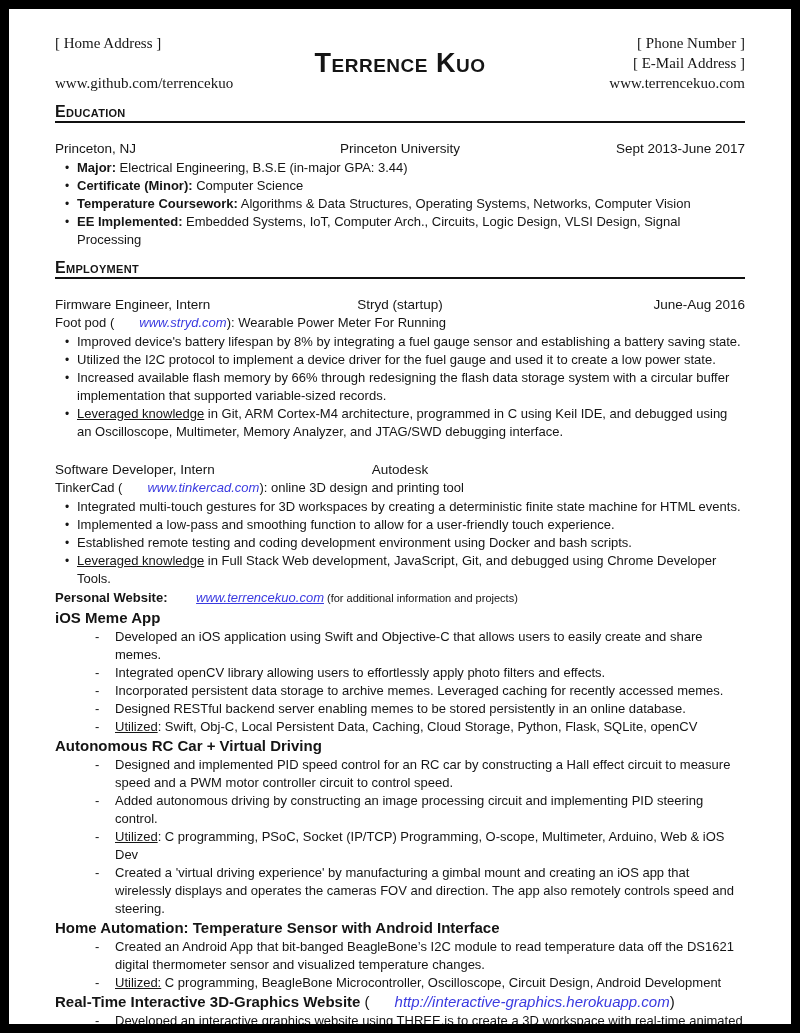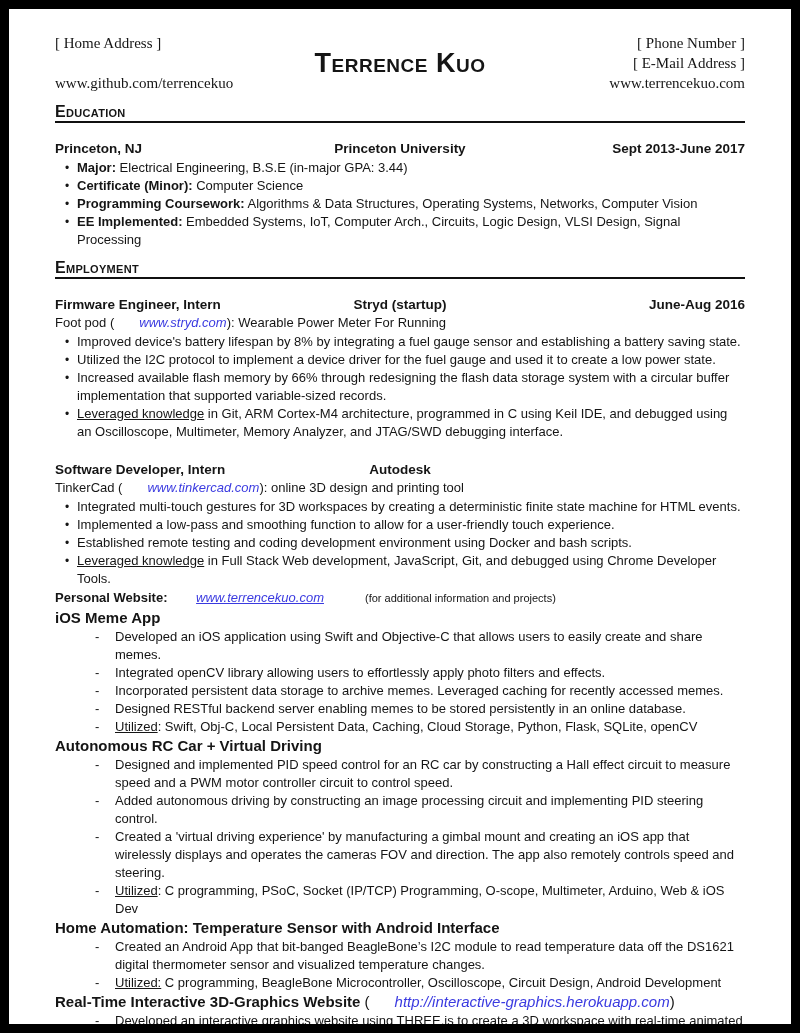--- a/index.html
+++ b/index.html
@@ -19,38 +19,38 @@
   .hcol.right { text-align: right; }
   h1.name { margin: 4px; align-self: center; font-variant: small-caps;
             font-size: 27px; letter-spacing: .5px; font-weight: 700; line-height: 30px; }
   
   h2.sec { font-variant: small-caps; font-size: 16px; font-weight: 700;
            letter-spacing: .3px; line-height: 15px;
            border-bottom: 2.5px solid #101010; padding-bottom: 2px;
            margin: 11px 0 3px; }
   
   .row3 { display: grid; grid-template-columns: 1fr auto 1fr;
-          font-weight: 700; font-size: 13.5px; line-height: 19px; margin-top: 16px; }
+          font-weight: 400; font-size: 13.5px; line-height: 19px; margin-top: 16px; }
   .row3 .c { text-align: center; } .row3 .r { text-align: right; }
   
   ul { list-style: none; margin: 1px 0 0; padding: 0; }
   ul.dot li { position: relative; padding-left: 22px; }
   ul.dot li::before { content: "•"; position: absolute; left: 10px; font-size: 12px; }
   ul.dash li { position: relative; padding-left: 60px; }
   ul.dash li::before { content: "-"; position: absolute; left: 40px; }
   li { line-height: 18px; }
   b.lbl { font-weight: 700; }
   .u { text-decoration: underline; }
   .link { color: var(--link); font-style: italic; margin-left: 25px; }
   .link.ul { text-decoration: underline; }
   .subtitle { line-height: 18px; }
   .job2 { margin-top: 19px; }
   .ptitle { font-weight: 700; font-size: 15px; line-height: 19px; }
   .pw { line-height: 19px; }
-  .pw .note { font-size: 11px; margin-left: 38px; }
+  .pw .note { font-size: 11px; }
 </style>
 </head>
 <body>
 
 <div class="frame">
 <div class="page">
 
   <div class="hdr">
     <div class="hcol">
       <div>[ Home Address ]</div>
@@ -66,21 +66,21 @@
 
   <h2 class="sec">Education</h2>
   <div class="row3">
     <span>Princeton, NJ</span>
     <span class="c">Princeton University</span>
     <span class="r">Sept 2013-June 2017</span>
   </div>
   <ul class="dot">
     <li><b class="lbl">Major:</b><span> Electrical Engineering, B.S.E (in-major GPA: 3.44)</span></li>
     <li><b class="lbl">Certificate (Minor):</b><span> Computer Science</span></li>
-    <li><b class="lbl">Programming Coursework:</b><span> Algorithms &amp; Data Structures, Operating Systems, Networks, Computer Vision</span></li>
+    <li><b class="lbl">Temperature Coursework:</b><span> Algorithms &amp; Data Structures, Operating Systems, Networks, Computer Vision</span></li>
     <li><b class="lbl">EE Implemented:</b><span> Embedded Systems, IoT, Computer Arch., Circuits, Logic Design, VLSI Design, Signal Processing</span></li>
   </ul>
 
   <h2 class="sec">Employment</h2>
 
   <div>
     <div class="row3">
       <span>Firmware Engineer, Intern</span>
       <span class="c">Stryd (startup)</span>
       <span class="r">June-Aug 2016</span>
@@ -120,22 +120,22 @@
       <li><span>Designed RESTful backend server enabling memes to be stored persistently in an online database.</span></li>
       <li><span class="u">Utilized</span><span>: Swift, Obj-C, Local Persistent Data, Caching, Cloud Storage, Python, Flask, SQLite, openCV</span></li>
     </ul>
   </div>
 
   <div>
     <div class="ptitle">Autonomous RC Car + Virtual Driving</div>
     <ul class="dash">
       <li><span>Designed and implemented PID speed control for an RC car by constructing a Hall effect circuit to measure speed and a PWM motor controller circuit to control speed.</span></li>
       <li><span>Added autonomous driving by constructing an image processing circuit and implementing PID steering control.</span></li>
+      <li><span class="u">Utilized</span><span>: C programming, PSoC, Socket (IP/TCP) Programming, O-scope, Multimeter, Arduino, Web &amp; iOS Dev</span></li>
       <li><span>Created a 'virtual driving experience' by manufacturing a gimbal mount and creating an iOS app that wirelessly displays and operates the cameras FOV and direction. The app also remotely controls speed and steering.</span></li>
-      <li><span class="u">Utilized</span><span>: C programming, PSoC, Socket (IP/TCP) Programming, O-scope, Multimeter, Arduino, Web &amp; iOS Dev</span></li>
     </ul>
   </div>
 
   <div>
     <div class="ptitle">Home Automation: Temperature Sensor with Android Interface</div>
     <ul class="dash">
       <li><span>Created an Android App that bit-banged BeagleBone’s I2C module to read temperature data off the DS1621 digital thermometer sensor and visualized temperature changes.</span></li>
       <li><span class="u">Utilized:</span><span> C programming, BeagleBone Microcontroller, Oscilloscope, Circuit Design, Android Development</span></li>
     </ul>
   </div>

